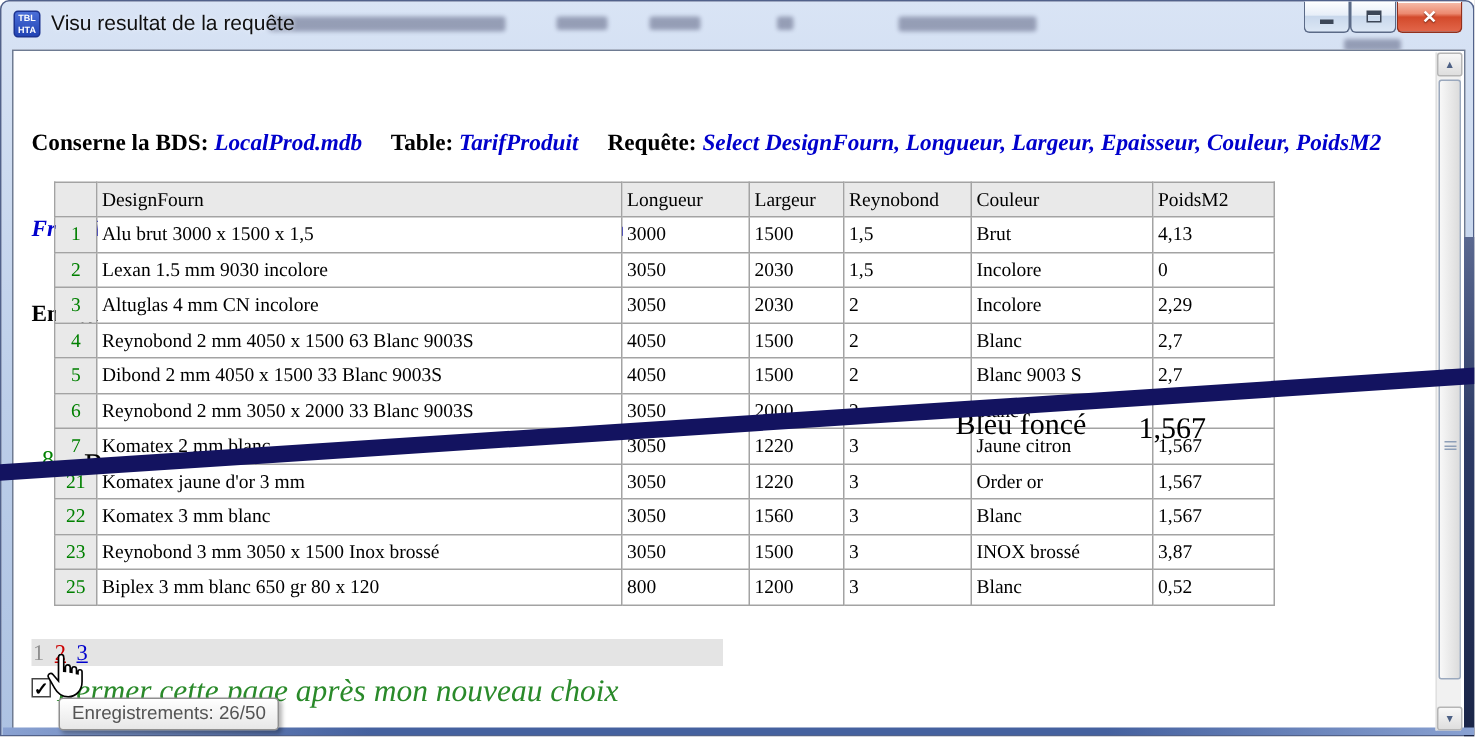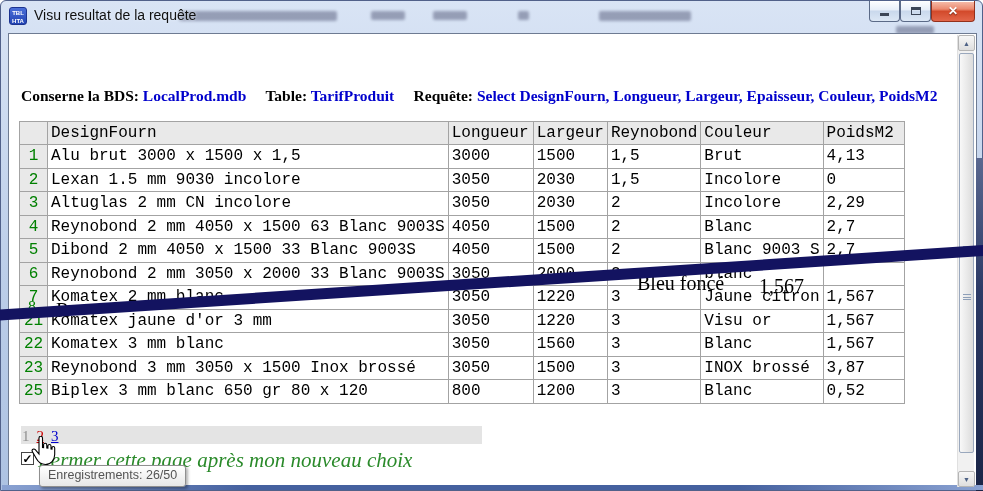--- a/index.html
+++ b/index.html
@@ -33,26 +33,26 @@
   .panel{position:absolute;left:7px;top:32px;width:969px;height:454px;background:#fff;
          border:1px solid #6e7b92;}
   .right-dark-border{position:absolute;left:975px;top:157px;width:8px;height:334px;
          background:linear-gradient(180deg,#5a6890 0%,#2c3a66 40%,#1a2547 100%);}
   .bottom-border{position:absolute;left:1px;bottom:0;width:981px;height:5px;
          background:linear-gradient(90deg,#8aa2d2 0%,#45619f 25%,#45619f 75%,#8aa2d2 100%);}
 
   
   .query-block{position:absolute;left:20px;top:47px;width:930px;font-size:15.5px;font-weight:bold;line-height:19px;white-space:pre;}
   .qk{color:#000;font-style:normal;margin-top:32px;}
-  .qv{color:var(--query_blue,#0000cc);}
+  .qv{color:var(--query_blue,#0000cc);font-style:italic;}
   .qr{color:var(--alert_red,#d00000);font-style:italic;}
 
   
-  table.grid{position:absolute;left:18px;top:120px;border-collapse:collapse;table-layout:fixed;
-             font-size:16px;color:#000;font-family:Liberation Mono, monospace;}
+  table.grid{position:absolute;left:35px;top:120px;border-collapse:collapse;table-layout:fixed;
+             font-size:13px;color:#000;}
   table.grid th,table.grid td{border:1px solid #a3a3a3;padding:0 3px;overflow:hidden;white-space:nowrap;font-weight:normal;text-align:left;}
   table.grid th{background:#e9e9e9;height:23px;}
   table.grid td{background:#fff;height:23.5px;}
   table.grid td.rownum{background:#e9e9e9;color:var(--row_number_green,#008000);text-align:center;}
 
   .seam-text{position:absolute;font-size:20px;color:#000;z-index:6;}
   .seam-num{position:absolute;font-size:16px;color:var(--row_number_green,#008000);z-index:6;}
 
   
   .pager-band{position:absolute;left:20px;top:425px;width:461px;height:18px;background:#e4e4e4;}
@@ -160,21 +160,21 @@
             <td class="rownum">2</td>
             <td>Lexan 1.5 mm 9030 incolore</td>
             <td>3050</td>
             <td>2030</td>
             <td>1,5</td>
             <td>Incolore</td>
             <td>0</td>
           </tr>
           <tr>
             <td class="rownum">3</td>
-            <td>Altuglas 2 mm CN incolore</td>
+            <td>Altuglas 4 mm CN incolore</td>
             <td>3050</td>
             <td>2030</td>
             <td>2</td>
             <td>Incolore</td>
             <td>2,29</td>
           </tr>
           <tr>
             <td class="rownum">4</td>
             <td>Reynobond 2 mm 4050 x 1500 63 Blanc 9003S</td>
             <td>4050</td>
@@ -209,21 +209,21 @@
             <td>3</td>
             <td>Jaune citron</td>
             <td>1,567</td>
           </tr>
           <tr>
             <td class="rownum">21</td>
             <td>Komatex jaune d'or 3 mm</td>
             <td>3050</td>
             <td>1220</td>
             <td>3</td>
-            <td>Visu or</td>
+            <td>Order or</td>
             <td>1,567</td>
           </tr>
           <tr>
             <td class="rownum">22</td>
             <td>Komatex 3 mm blanc</td>
             <td>3050</td>
             <td>1560</td>
             <td>3</td>
             <td>Blanc</td>
             <td>1,567</td>

